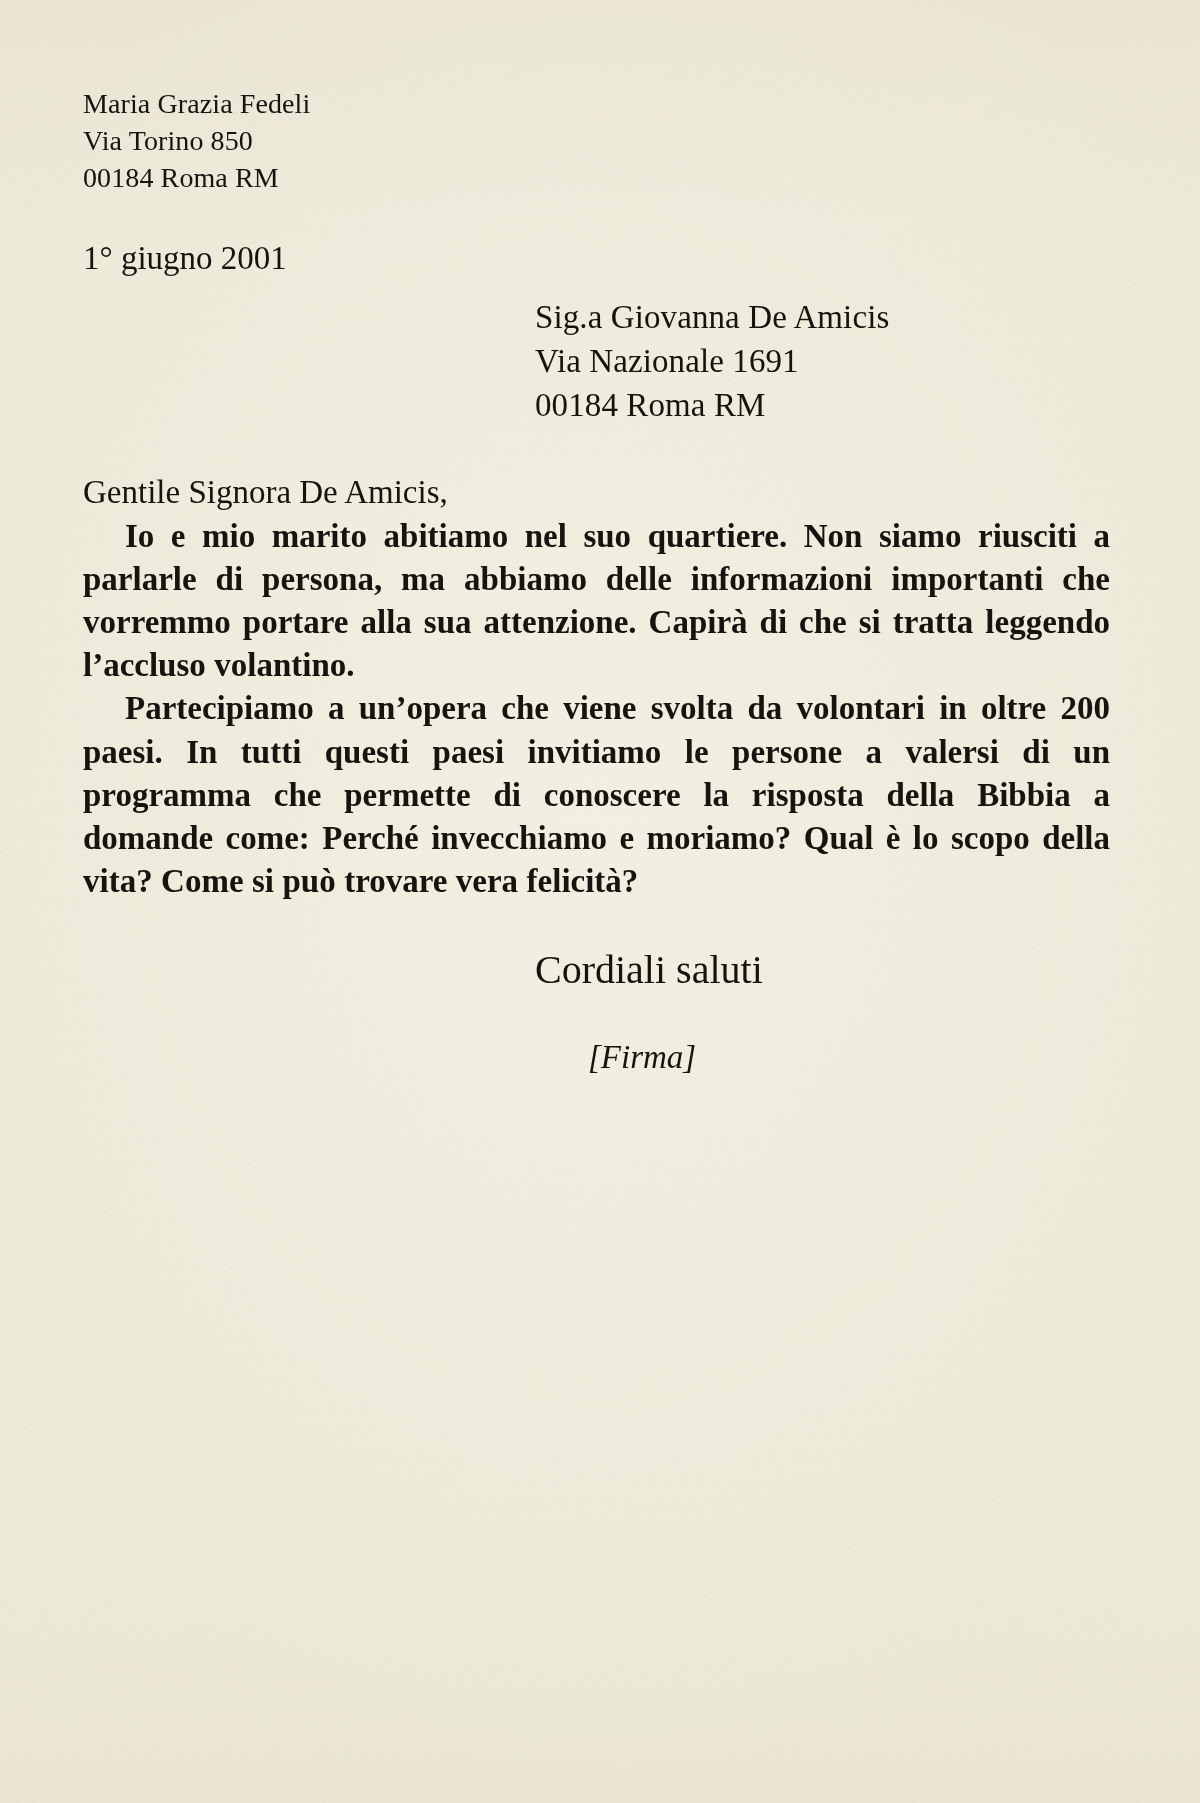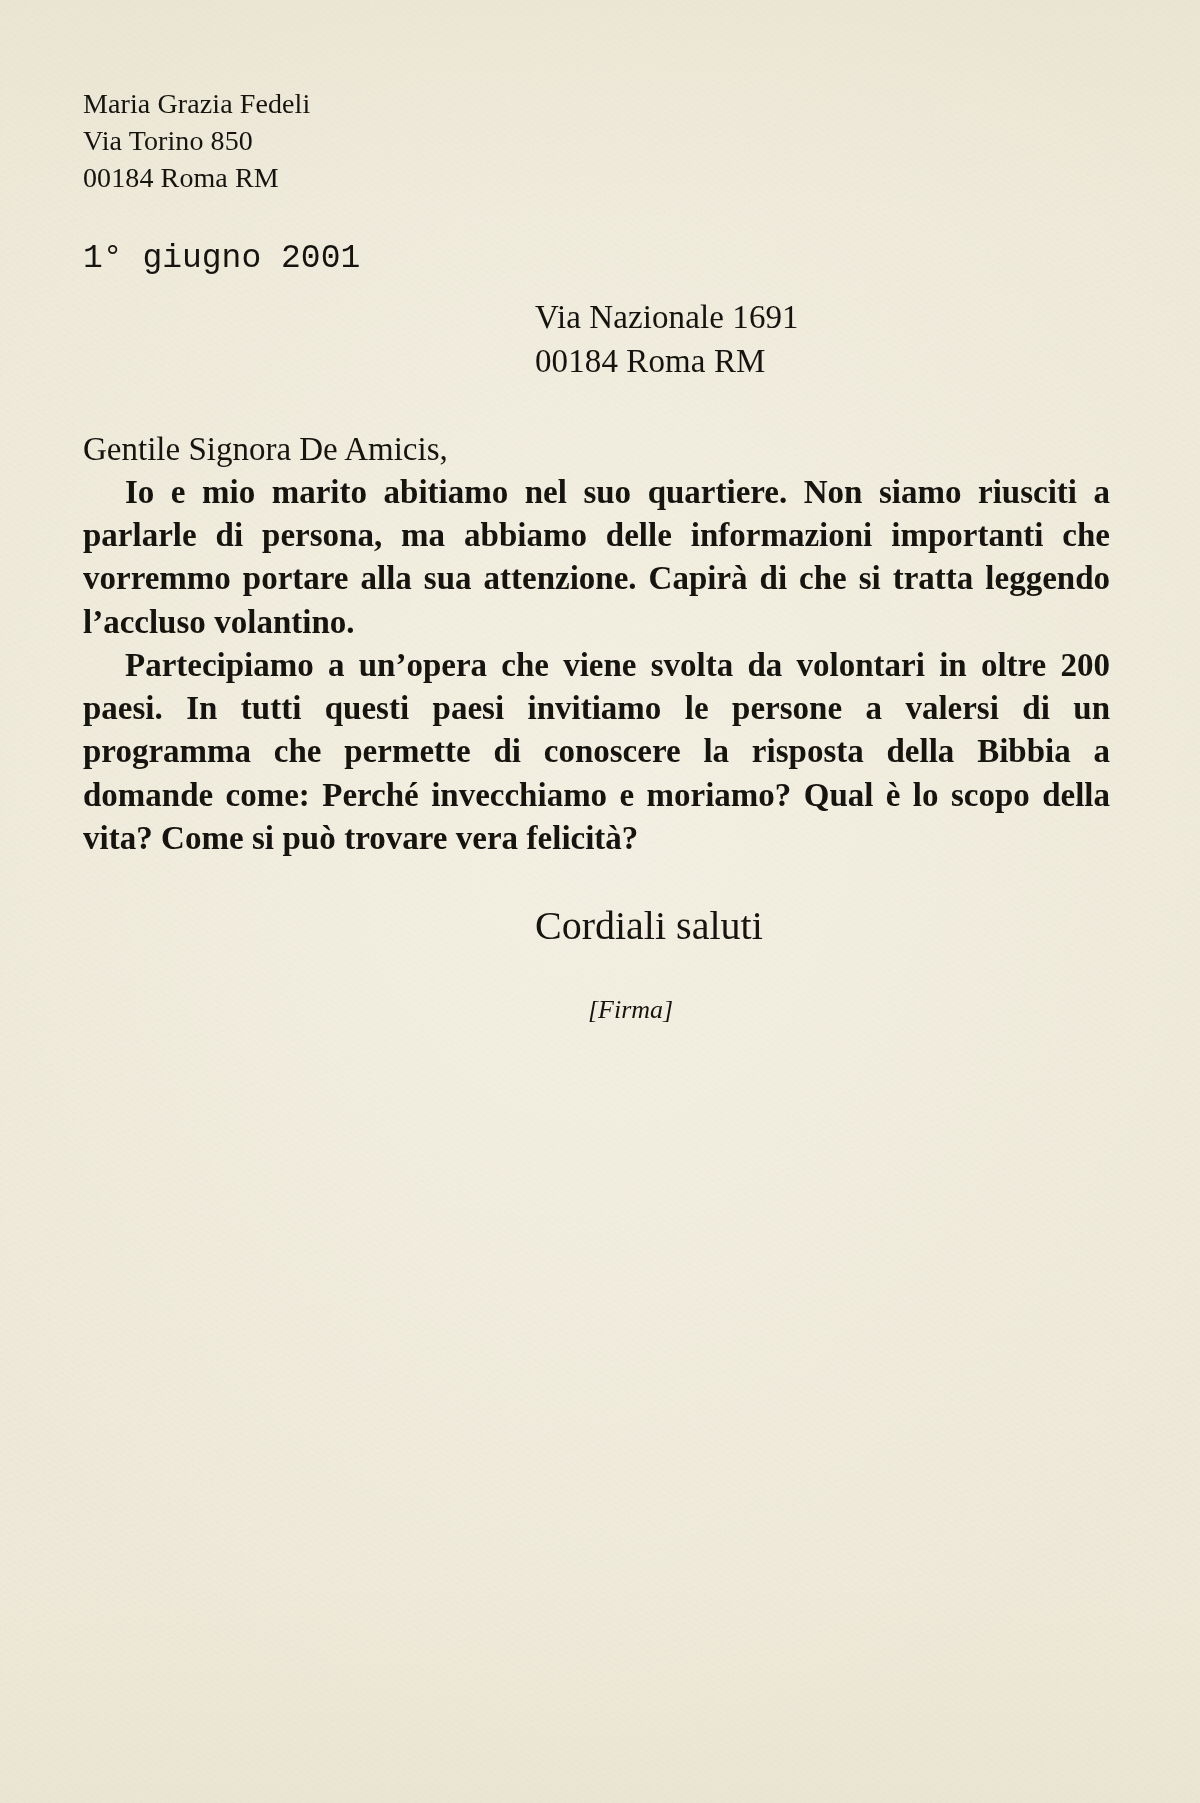--- a/index.html
+++ b/index.html
@@ -51,21 +51,20 @@
     line-height: 1.32;
     letter-spacing: 0.1px;
   }
   .sender-line { white-space: nowrap; }
 
   .date-line {
     font-size: 33px;
     line-height: 1.32;
     margin-top: 40px;
     white-space: nowrap;
-    font-family: Liberation Mono, monospace;
   }
 
   .recipient-block {
     font-size: 33px;
     line-height: 1.32;
     margin-top: 16px;
     margin-left: 452px;
     letter-spacing: 0.1px;
   }
   .recipient-line { white-space: nowrap; }
@@ -89,21 +88,21 @@
   }
 
   .closing {
     font-size: 40px;
     line-height: 1.32;
     margin-top: 40px;
     margin-left: 452px;
   }
 
   .signature {
-    font-size: 26px;
+    font-size: 33px;
     line-height: 1.32;
     font-style: italic;
     margin-top: 40px;
     margin-left: 505px;
   }
 </style>
 </head>
 <body>
 
 <div class="paper-texture"></div>
@@ -113,20 +112,21 @@
 
   <div class="sender-block">
     <div class="sender-line">Maria Grazia Fedeli</div>
     <div class="sender-line">Via Torino 850</div>
     <div class="sender-line">00184 Roma RM</div>
   </div>
 
   <div class="date-line">1° giugno 2001</div>
 
   <div class="recipient-block">
+    <div class="recipient-line">Sig.a Giovanna De Amicis</div>
     <div class="recipient-line">Via Nazionale 1691</div>
     <div class="recipient-line">00184 Roma RM</div>
   </div>
 
   <div class="salutation">Gentile Signora De Amicis,</div>
 
   <p class="body-paragraph">Io e mio marito abitiamo nel suo quartiere. Non siamo riusciti a parlarle di persona, ma abbiamo delle informazioni importanti che vorremmo portare alla sua attenzione. Capirà di che si tratta leggendo l’accluso volantino.</p>
   <p class="body-paragraph">Partecipiamo a un’opera che viene svolta da volontari in oltre 200 paesi. In tutti questi paesi invitiamo le persone a valersi di un programma che permette di conoscere la risposta della Bibbia a domande come: Perché invecchiamo e moriamo? Qual è lo scopo della vita? Come si può trovare vera felicità?</p>
 
   <div class="closing">Cordiali saluti</div>

